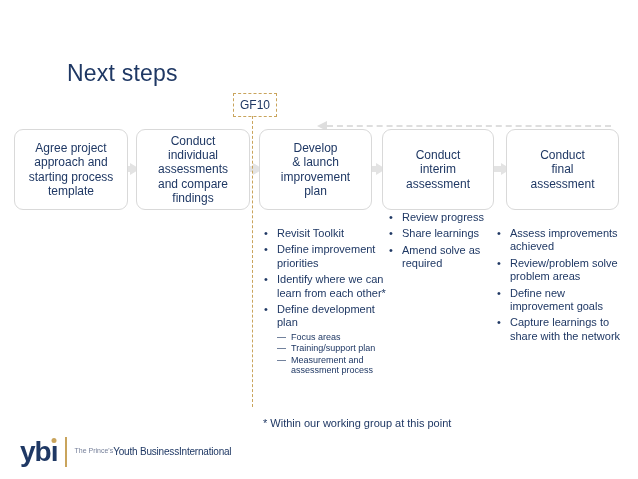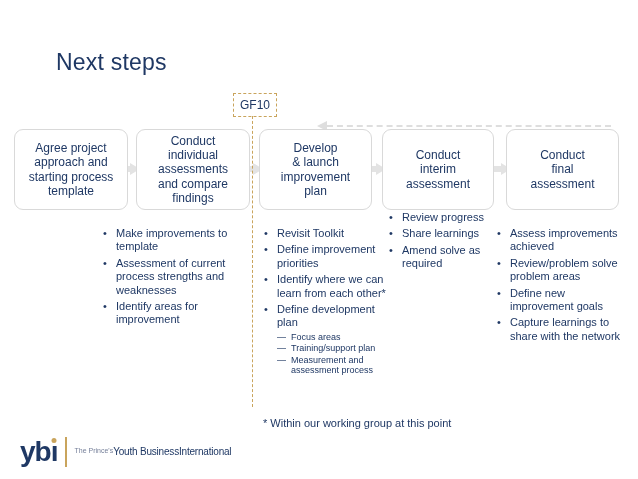--- a/index.html
+++ b/index.html
@@ -8,21 +8,21 @@
     --box-border:#D9D9D9;
     --arrow:#E3E3E3;
   }
   html,body{margin:0;padding:0;background:#fff;}
   .slide{
     position:relative;width:638px;height:479px;background:#ffffff;
     font-family:"Liberation Sans", sans-serif;overflow:hidden;color:var(--navy);
   }
   .title{
     position:absolute;left:55px;top:48px;font-size:23px;font-weight:normal;
-    color:var(--navy);margin:1px;letter-spacing:0.2px;
+    color:var(--navy);margin:12px;letter-spacing:0.2px;
   }
   .gf10{
     position:absolute;left:233px;top:93px;width:42px;height:22px;
     border:1px dashed var(--gold);display:flex;align-items:center;justify-content:center;
     font-size:12px;color:var(--navy);background:#fff;z-index:3;
   }
   .gf10-line{
     position:absolute;left:252px;top:116px;height:291px;width:0;
     border-left:1px dashed var(--gold);z-index:3;
   }
@@ -130,31 +130,20 @@
     </div>
   <div class="conn conn-3">
       <span class="stem"></span>
       <span class="head"></span>
     </div>
   <div class="conn conn-4">
       <span class="stem"></span>
       <span class="head"></span>
     </div>
 
-  <ul class="blist list-1">
-    <li>
-        <span>Make improvements to template</span>
-      </li>
-    <li>
-        <span>Assessment of current process strengths and weaknesses</span>
-      </li>
-    <li>
-        <span>Identify areas for improvement</span>
-      </li>
-  </ul>
 
   <ul class="blist list-2">
     <li>
         <span>Revisit Toolkit</span>
       </li>
     <li>
         <span>Define improvement priorities</span>
       </li>
     <li>
         <span>Identify where we can learn from each other*</span>

